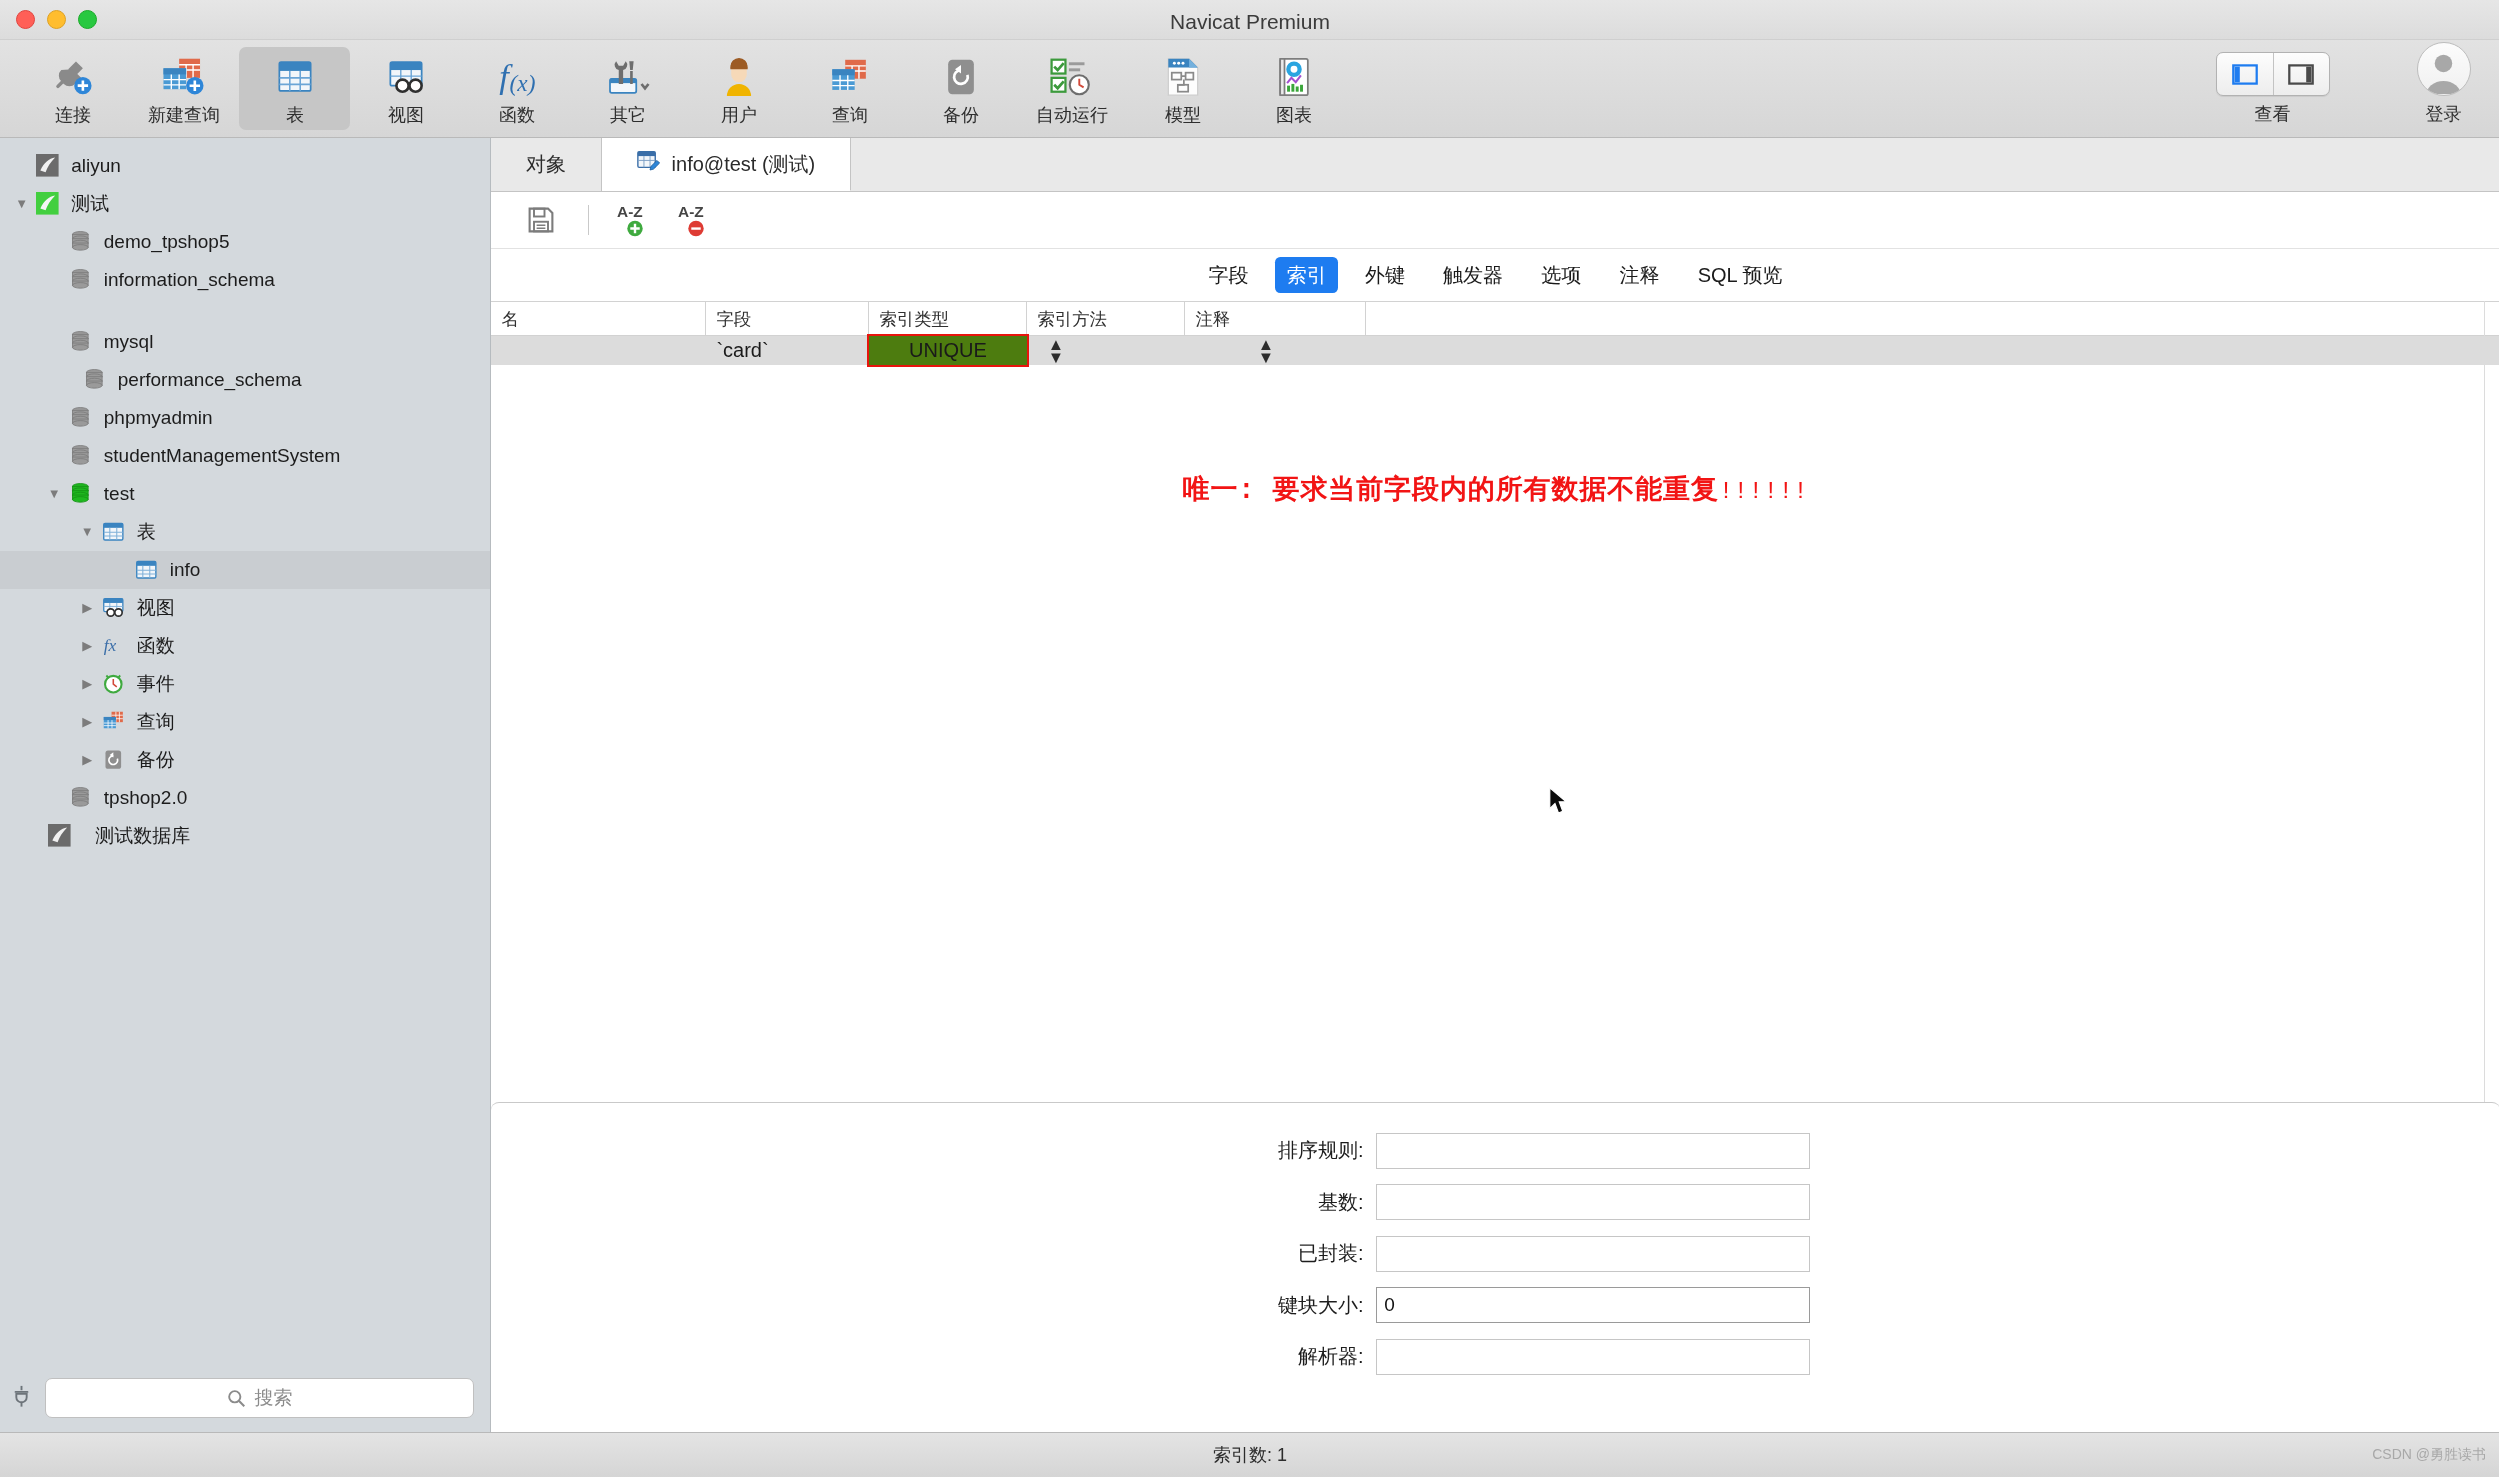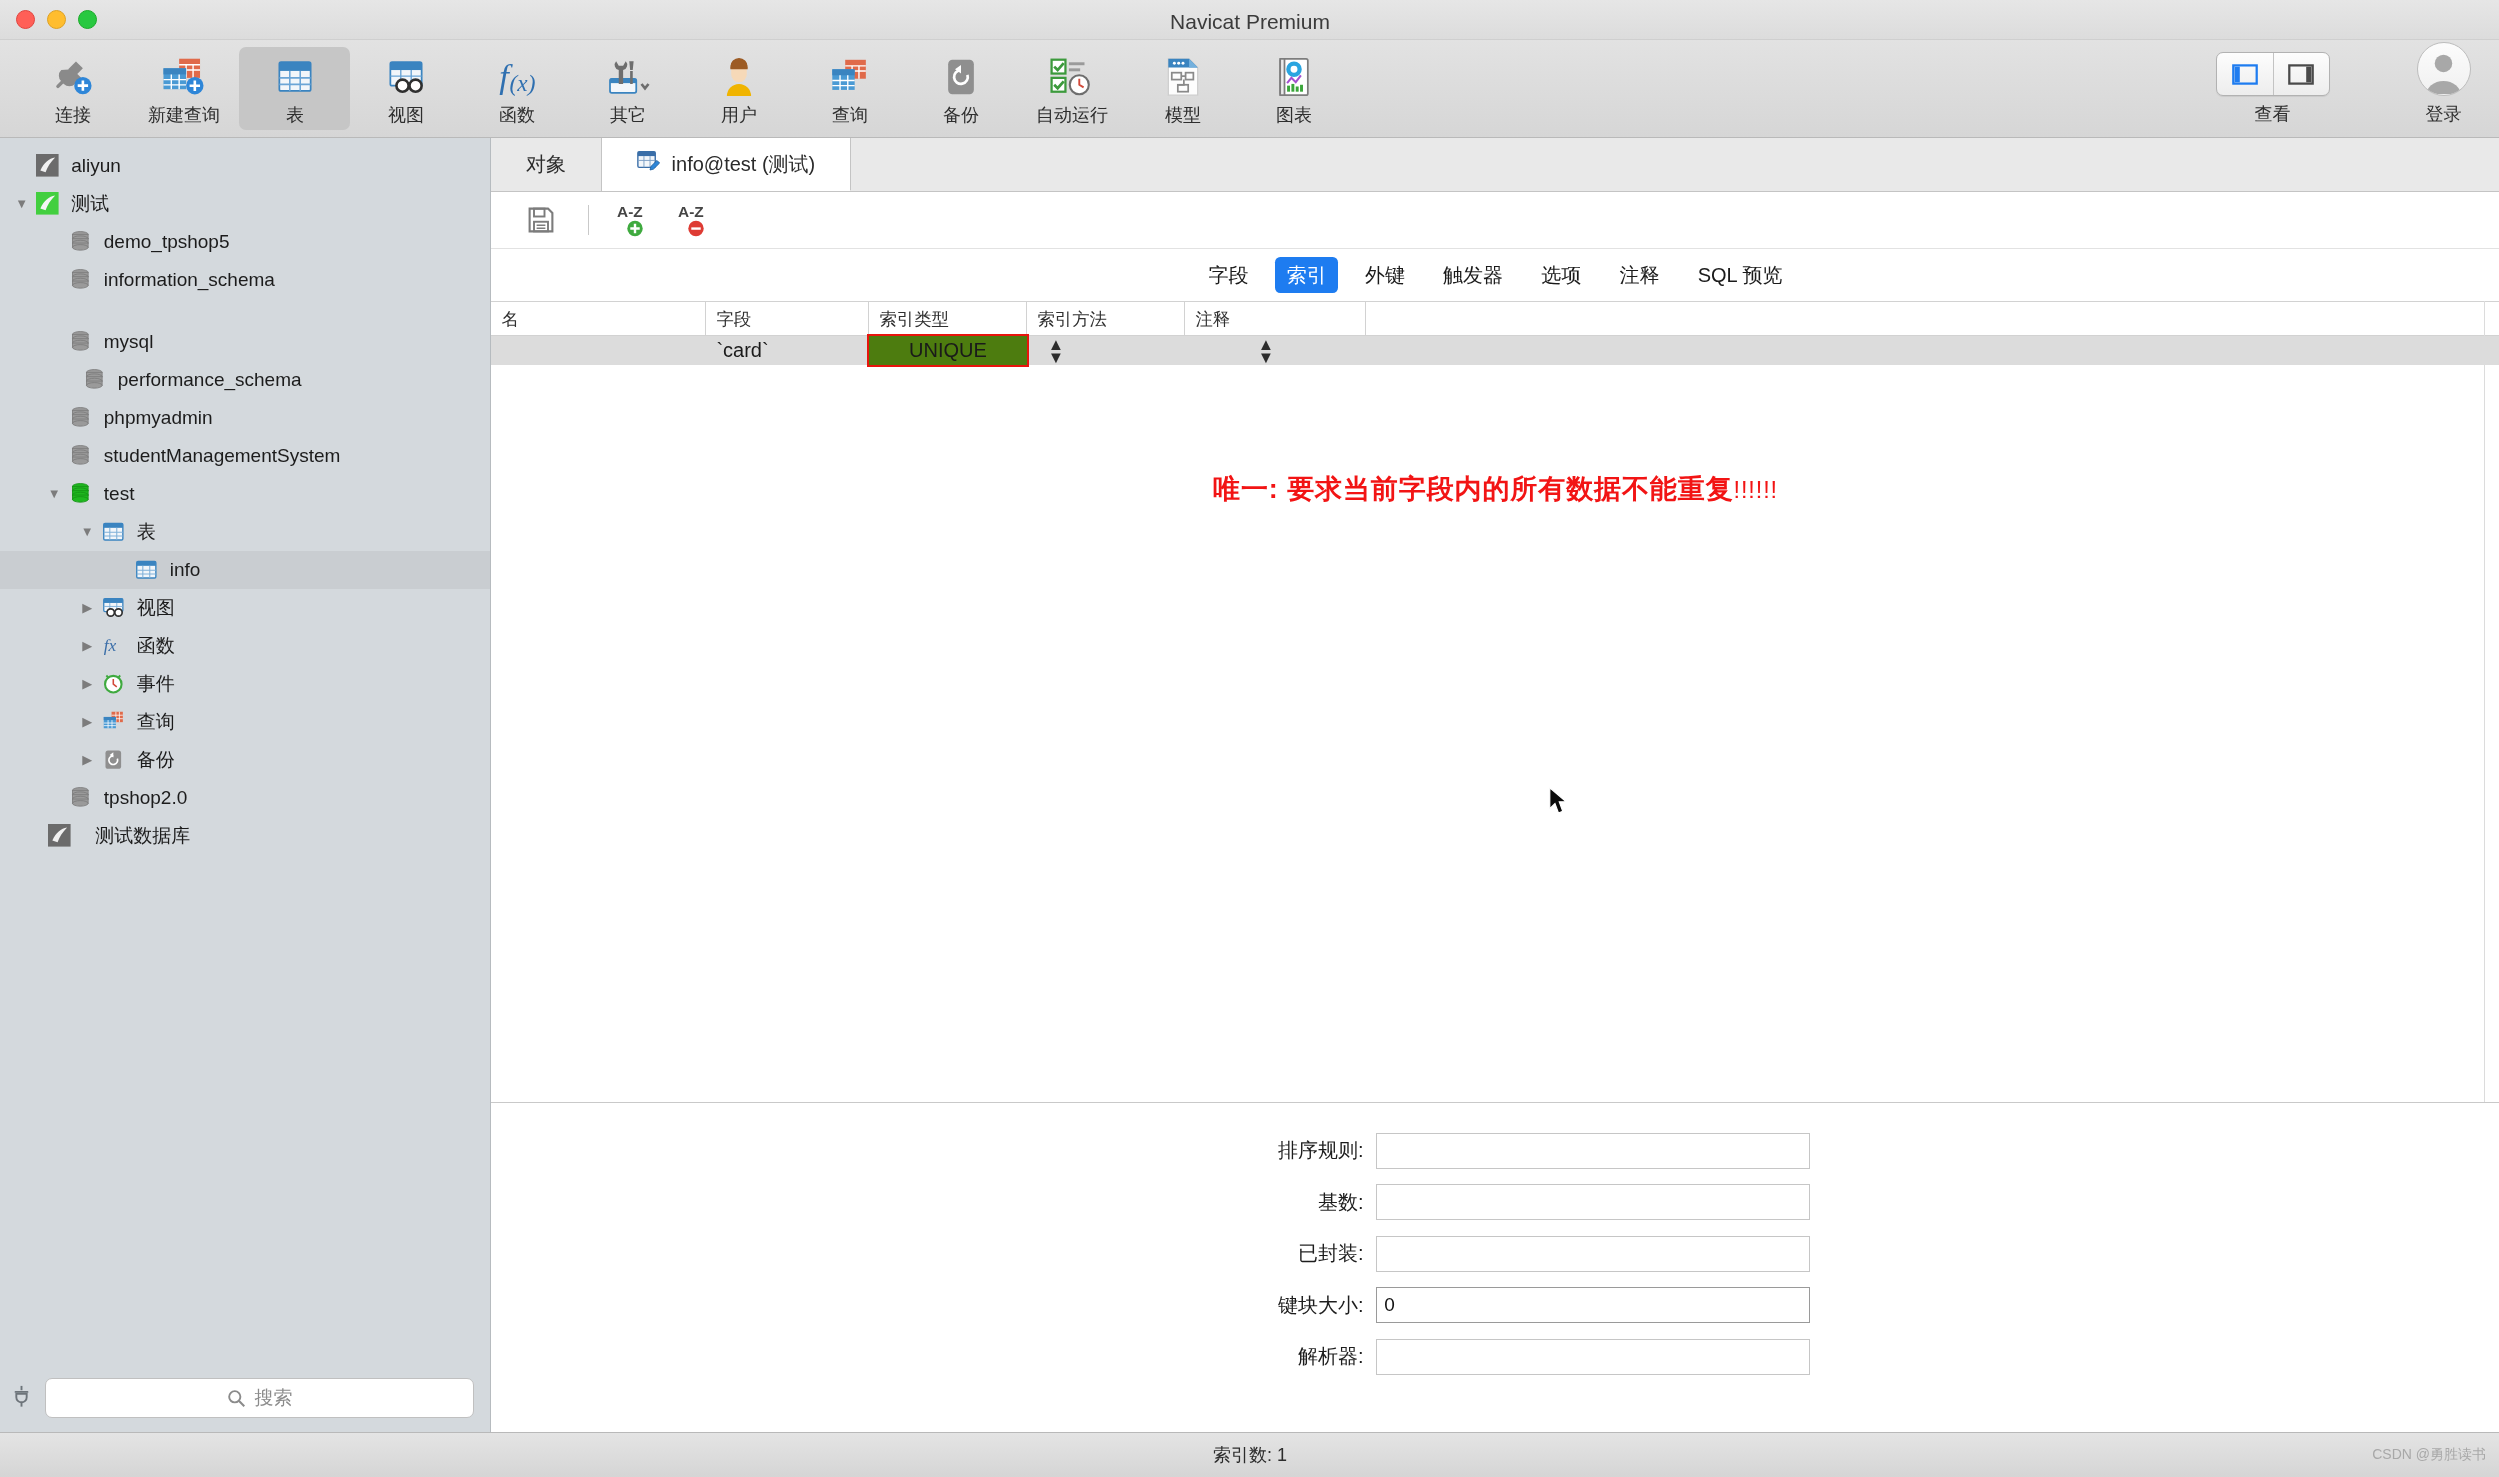--- a/index.html
+++ b/index.html
@@ -239,20 +239,21 @@
   .col-w-method { width: 158px; }
   .col-w-cmt    { width: 181px; }
   .col-w-rest   { flex: 1; }
 
   .annotation {
     position: absolute;
     left: 0; right: 0;
     top: 170px;
     text-align: center;
     pointer-events: none;
+    font-family: Liberation Mono, monospace;
   }
   .ann-text {
     font-size: 27px;
     font-weight: bold;
     color: #f21414;
     letter-spacing: 0.9px;
   }
   .ann-bangs { font-weight: normal; font-size: 23.4px; }
   .cursor-arrow {
     position: absolute;
@@ -267,20 +268,21 @@
 
   
   .props {
     height: 330px;
     border-top: 0.9px solid #c9c9c9;
     background: #ffffff;
     display: flex; flex-direction: column;
     align-items: center;
     padding-top: 29.5px;
     gap: 15.6px;
+    border-radius: 8px;
   }
   .prop-row { display: flex; align-items: center; gap: 12px; }
   .prop-label {
     width: 182px; text-align: right;
     font-size: 20px; color: #1d1d1d;
     white-space: nowrap;
   }
   .prop-input {
     width: 434px; height: 36px;
     border: 0.9px solid #c6c6c6;

